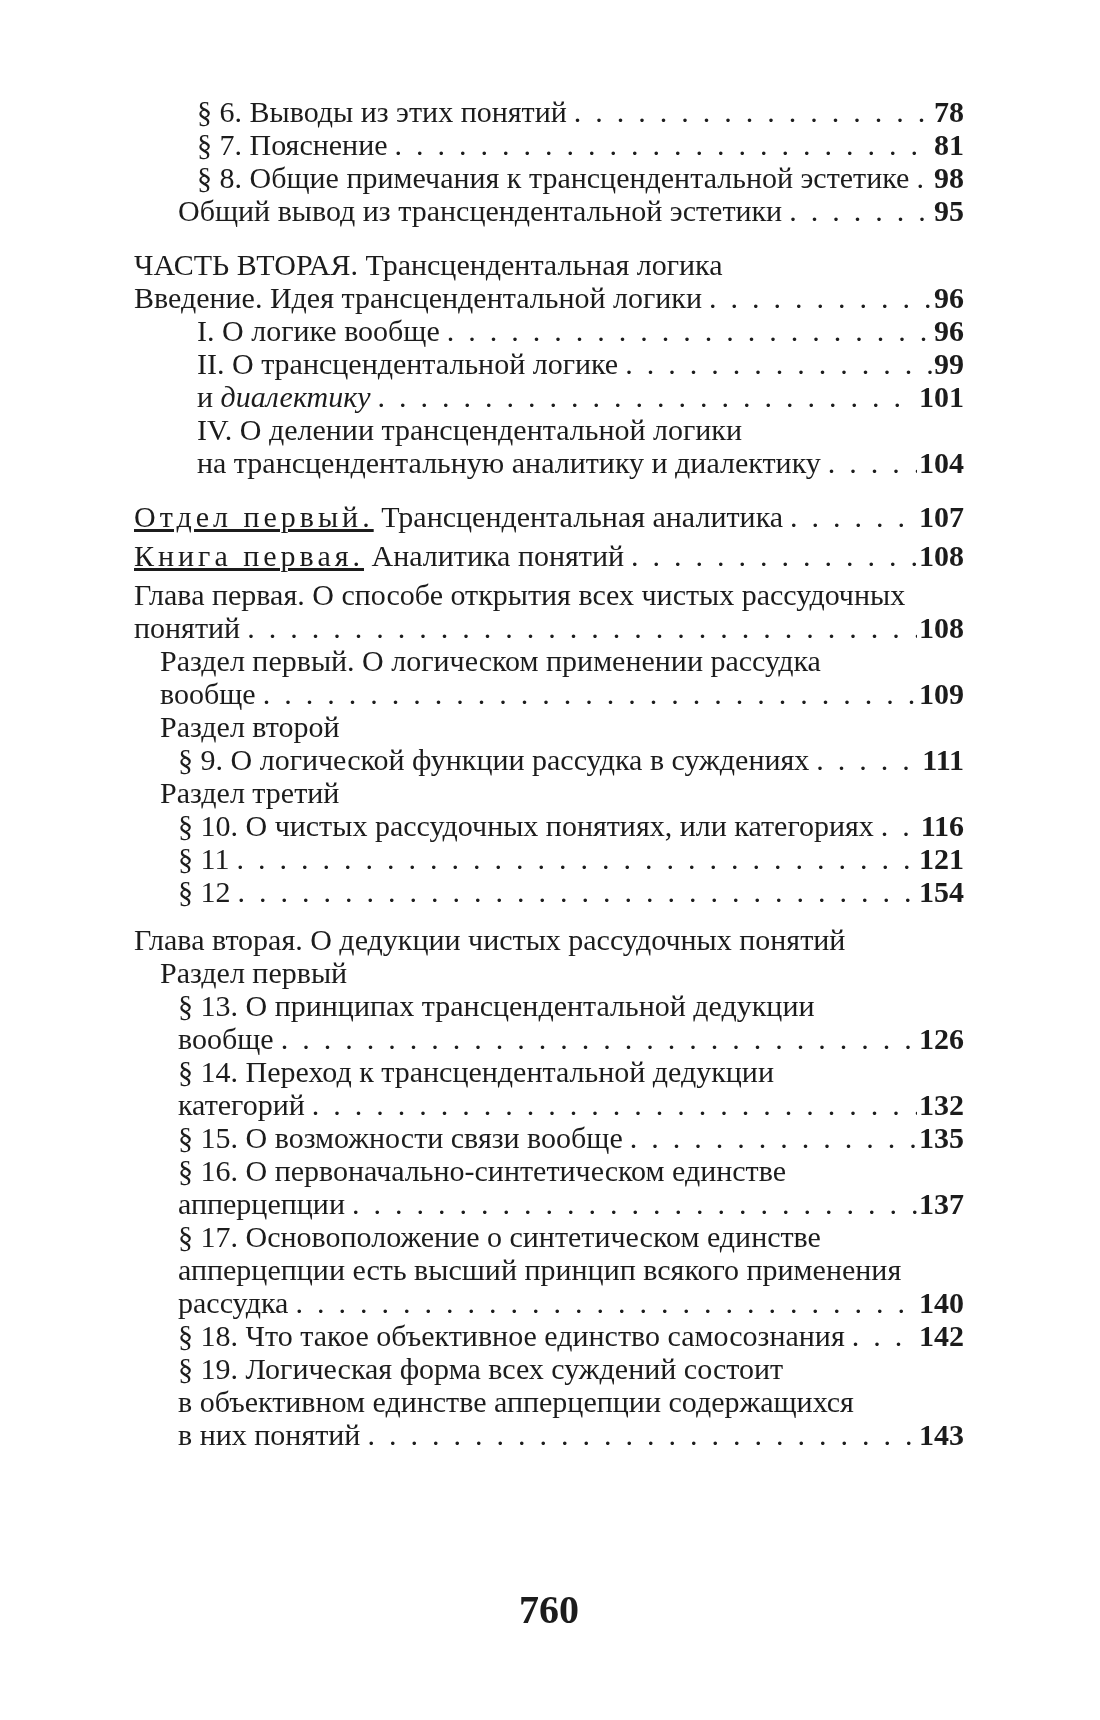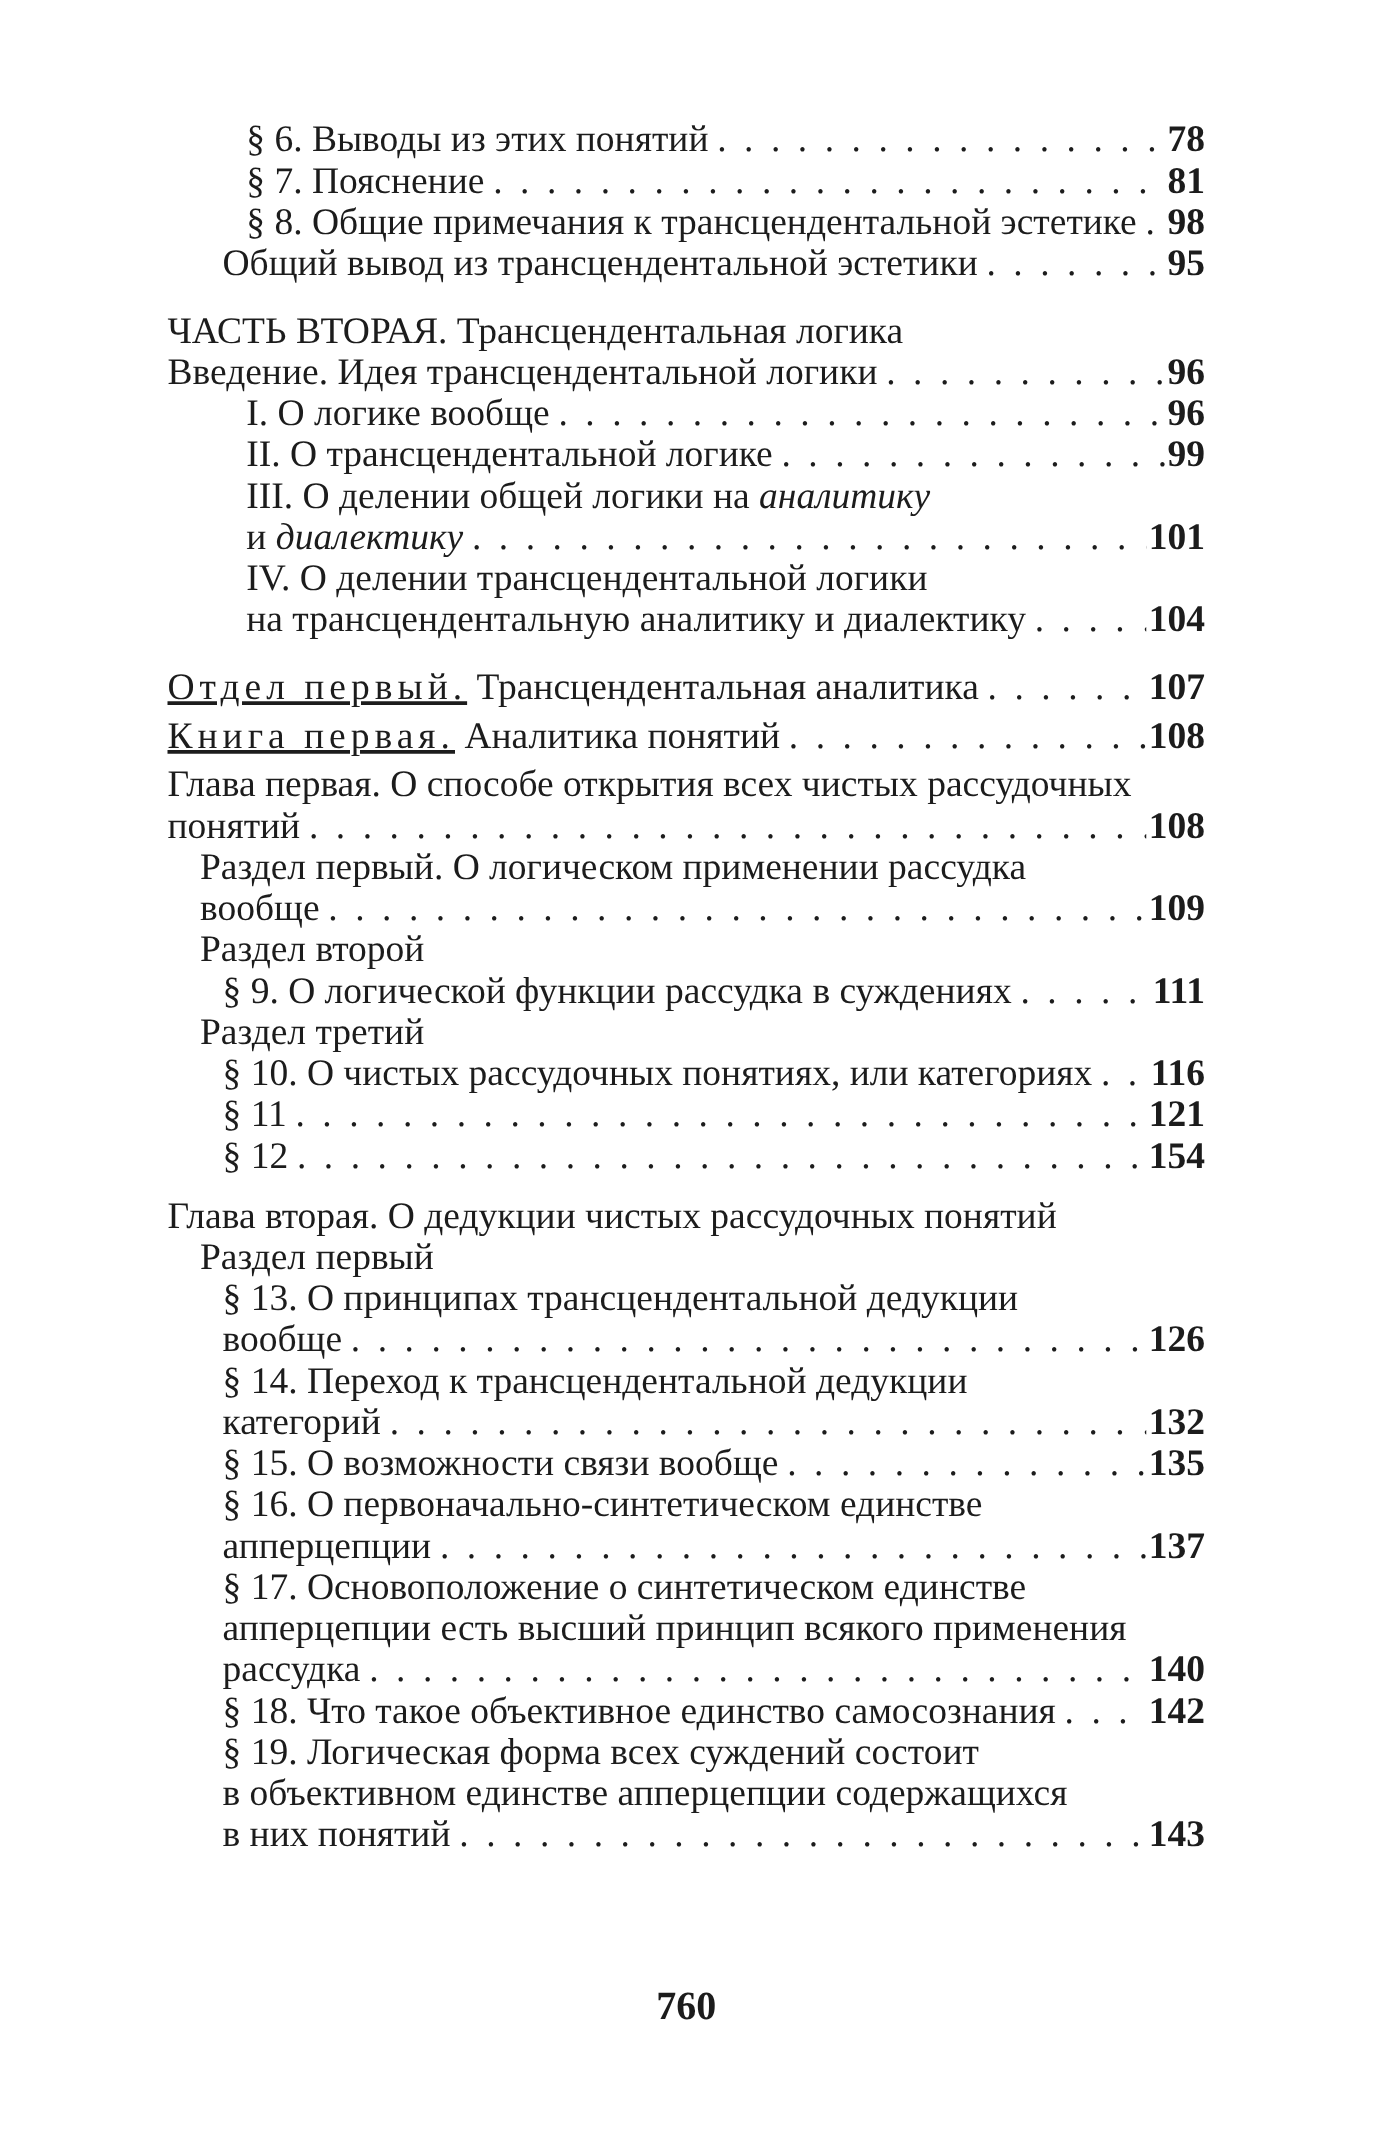--- a/index.html
+++ b/index.html
@@ -56,21 +56,21 @@
     flex: 0 0 auto;
     padding-left: 2px;
     font-weight: bold;
   }
   .folio {
     position: absolute;
     left: 134px;
     top: 1586px;
     width: 830px;
     text-align: center;
-    font-size: 32px;
+    font-size: 40px;
     font-weight: bold;
   }
 </style>
 </head>
 <body>
 
 <div class="page">
   <div class="toc">
       <div class="entry indent-3">
         <div class="line">
@@ -121,23 +121,20 @@
       </div>
       <div class="entry indent-3">
         <div class="line">
           <span class="txt"><span>II. О трансцендентальной логике</span></span>
           <span class="leader">............................................................</span>
           <span class="pg">99</span>
         </div>
       </div>
       <div class="entry indent-3">
         <div class="line">
-          <span class="txt"><span>III. О делении общей логики на </span><span class="italic">аналитику</span></span>
-        </div>
-        <div class="line">
           <span class="txt"><span>и </span><span class="italic">диалектику</span></span>
           <span class="leader">............................................................</span>
           <span class="pg">101</span>
         </div>
       </div>
       <div class="entry indent-3">
         <div class="line">
           <span class="txt"><span>IV. О делении трансцендентальной логики</span></span>
         </div>
         <div class="line">

